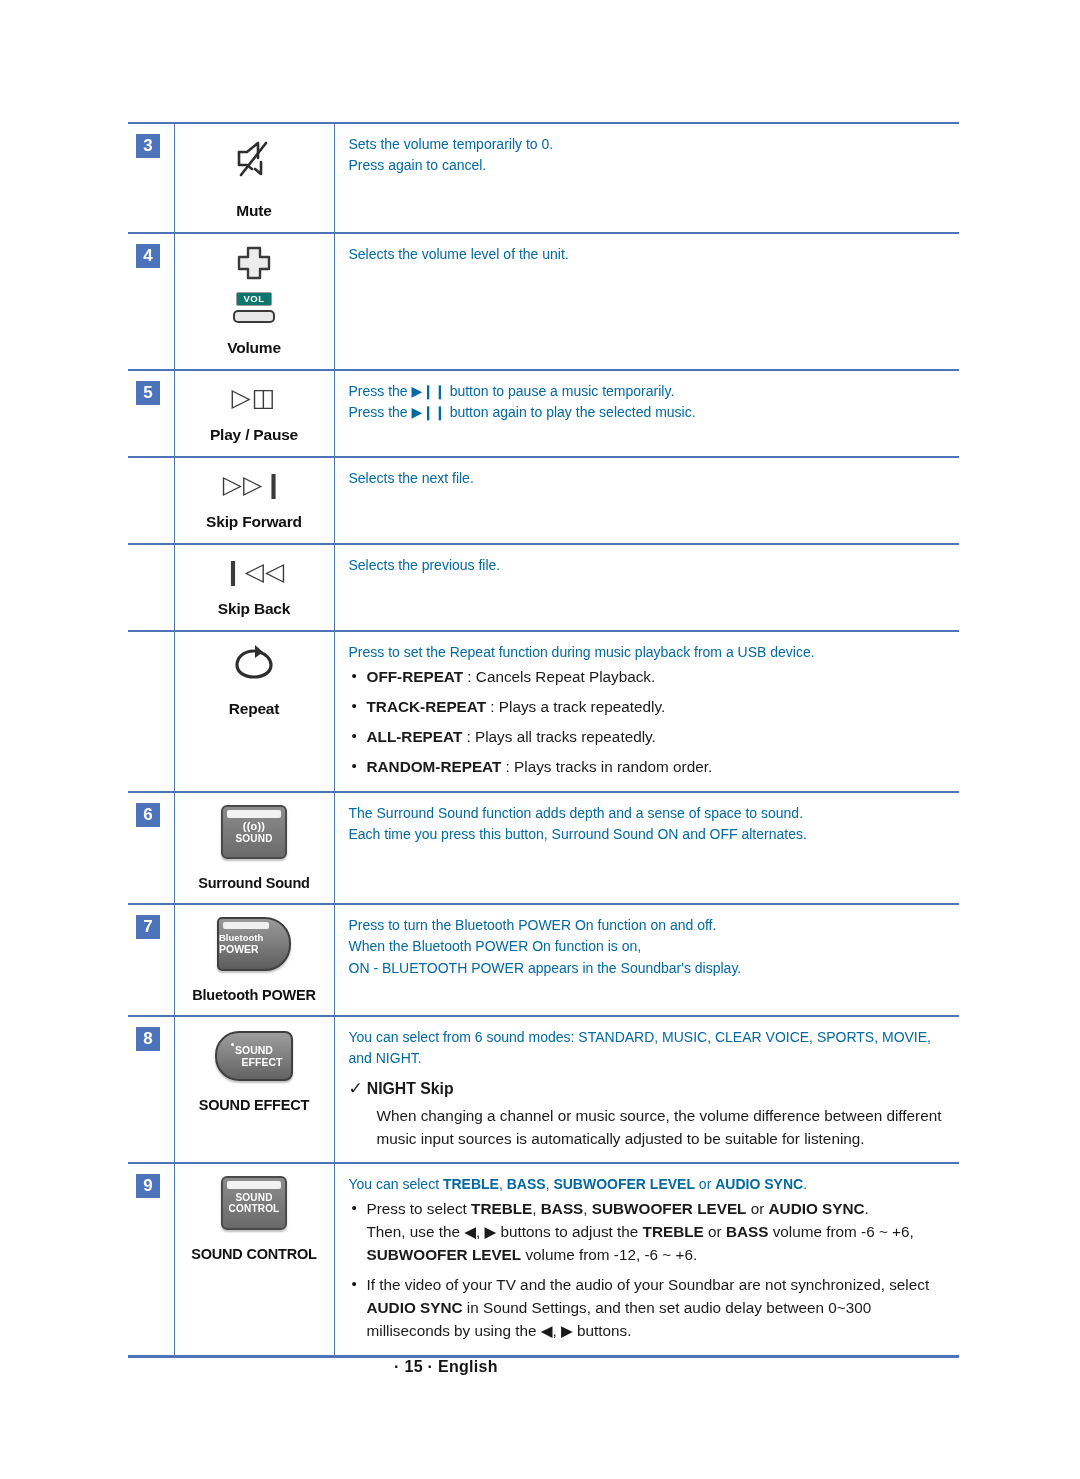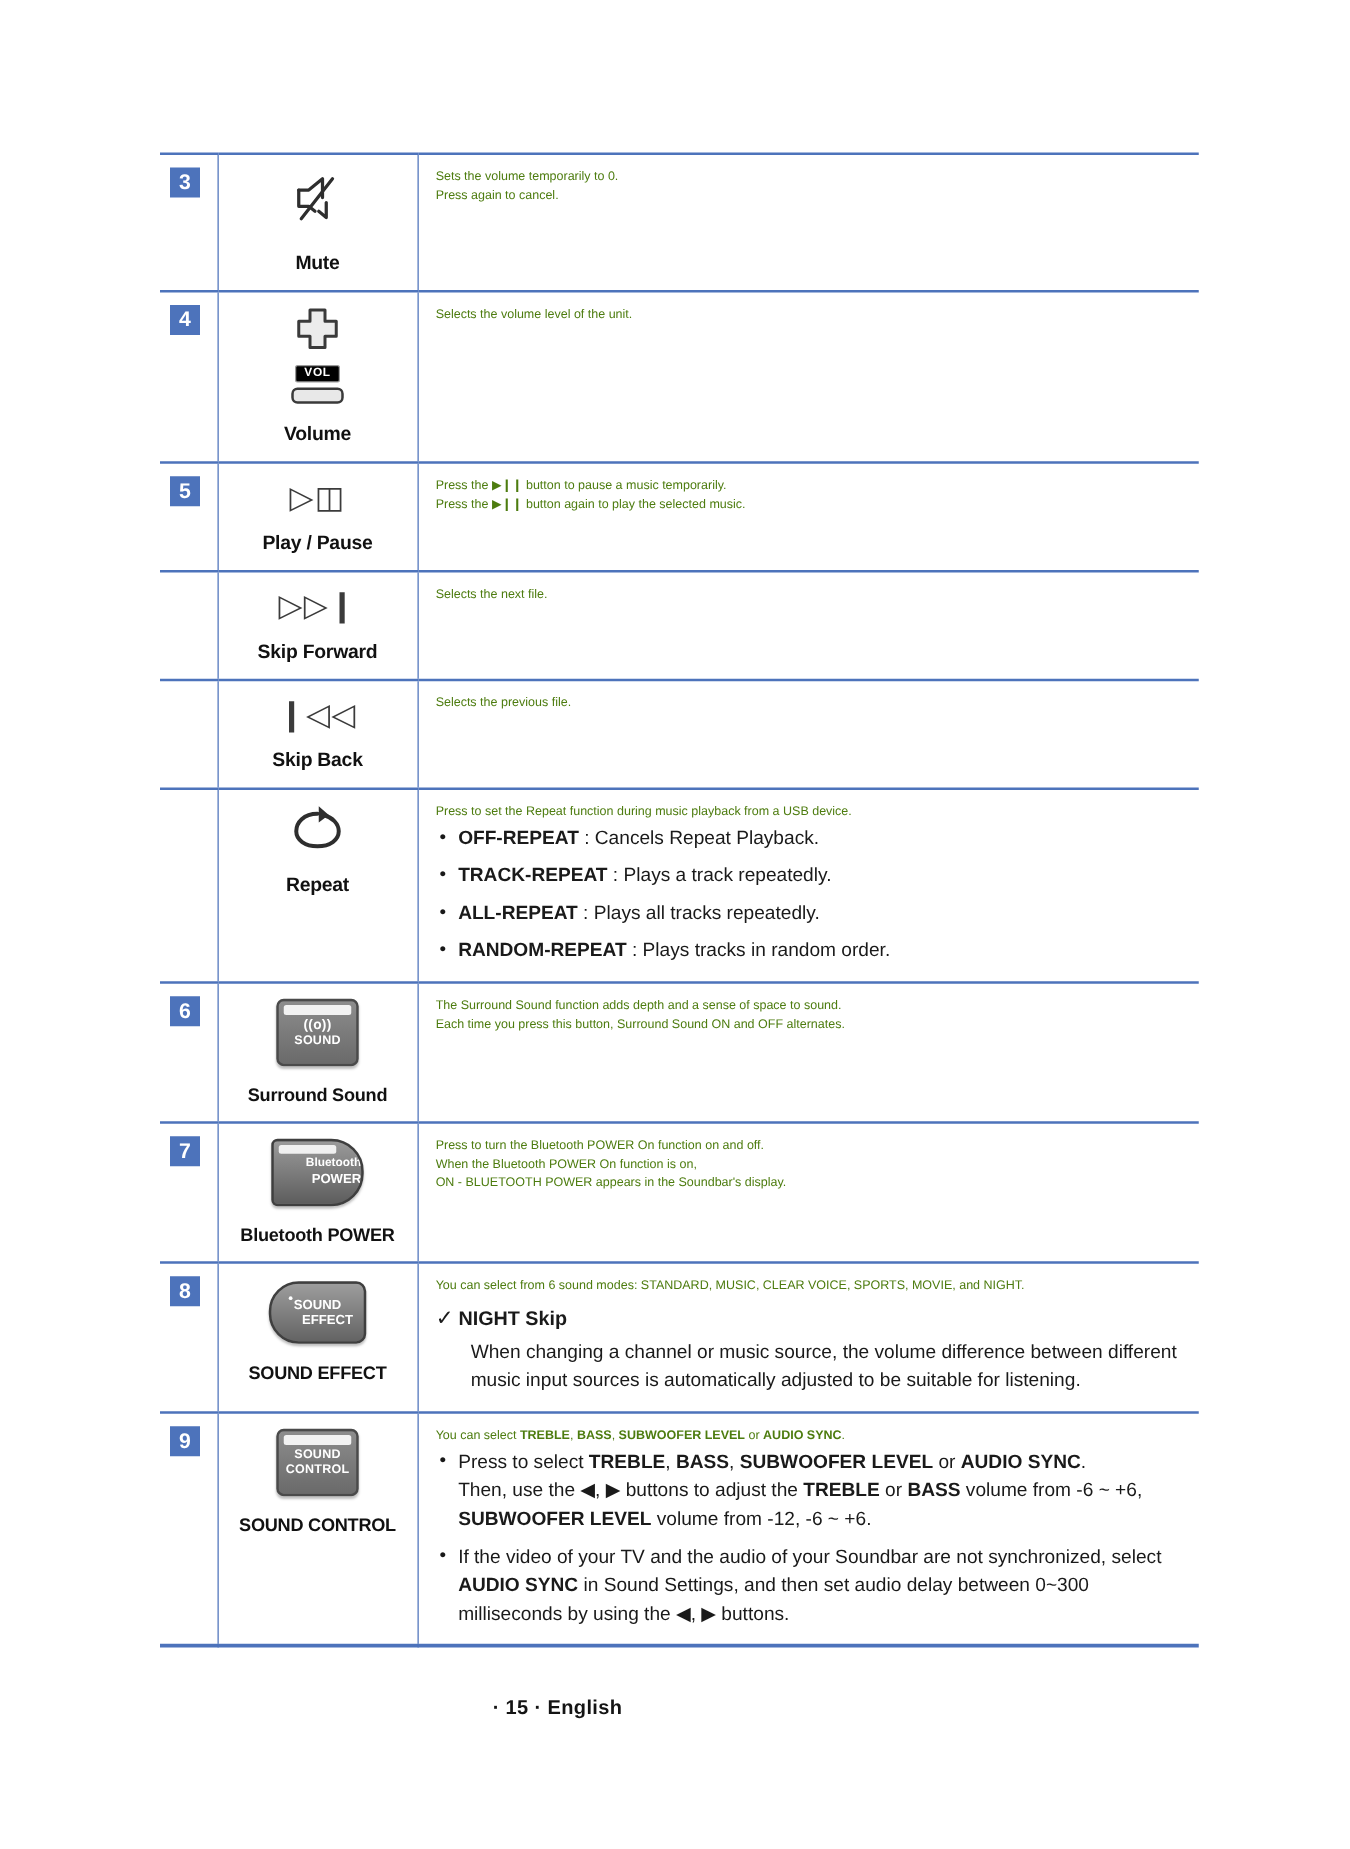--- a/index.html
+++ b/index.html
@@ -89,23 +89,23 @@
     font-size: 15.5px;
     font-weight: bold;
     color: #111111;
     margin-top: 16px;
     letter-spacing: -0.2px;
     white-space: nowrap;
   }
   .iconlabel.small { font-size: 14.5px; }
 
   .desc {
-    font-size: 10px;
+    font-size: 14px;
     line-height: 1.52;
-    color: #4d7c0f;
+    color: #0369a1;
   }
   .desc .ln { display: block; }
 
   .bullets { margin: 3px 0 0 0; padding: 0; list-style: none; }
   .bullets li {
     position: relative;
     padding-left: 18px;
     margin-bottom: 7px;
     font-size: 15.3px;
     line-height: 1.5;
@@ -134,21 +134,21 @@
     line-height: 1.52;
   }
 
   
   .iconart { display: block; margin: 0 auto 2px auto; }
 
   
   .volgroup { width: 64px; margin: 2px auto 2px auto; text-align: center; }
   .volchip {
     display: inline-block;
-    background: #000000;
+    background: #0f766e;
     color: #ffffff;
     font-size: 9.5px;
     font-weight: bold;
     letter-spacing: 0.5px;
     padding: 1.5px 6px 1.5px 6px;
     border-radius: 2px;
     border: 1px solid #9a9a9a;
     line-height: 1;
     margin: 3px 0 4px 0;
   }
@@ -207,21 +207,21 @@
   .btn-dshape {
     width: 70px; height: 50px;
     margin: 2px auto 3px auto;
     border-radius: 5px 26px 26px 5px;
     background: linear-gradient(180deg,#9a9a9a 0%,#7c7c7c 50%,#5d5d5d 100%);
     border: 2px solid #3f3f3f;
     box-shadow: 0 2px 2px rgba(0,0,0,0.25);
     position: relative;
     display: flex;
     flex-direction: column;
-    align-items: flex-end;
+    align-items: flex-start;
     justify-content: center;
     color: #ffffff;
     overflow: hidden;
   }
   .btn-dshape::before {
     content: "";
     position: absolute;
     left: 4px; top: 3px; width: 46px; height: 7px;
     background: #f0f0f0;
     border-radius: 2px;

